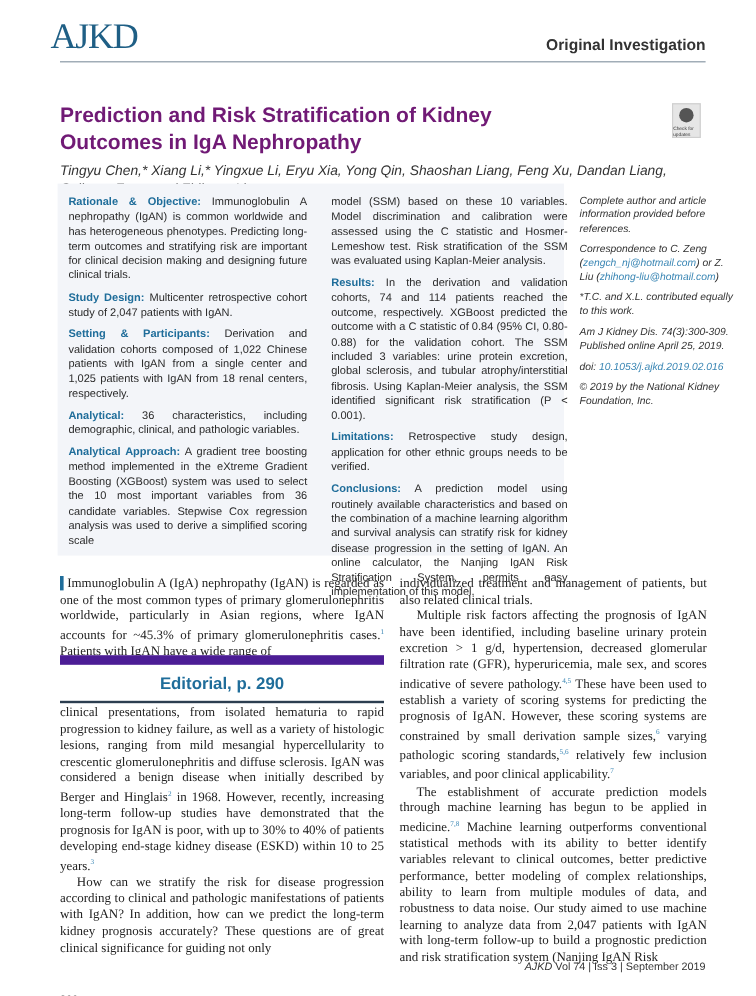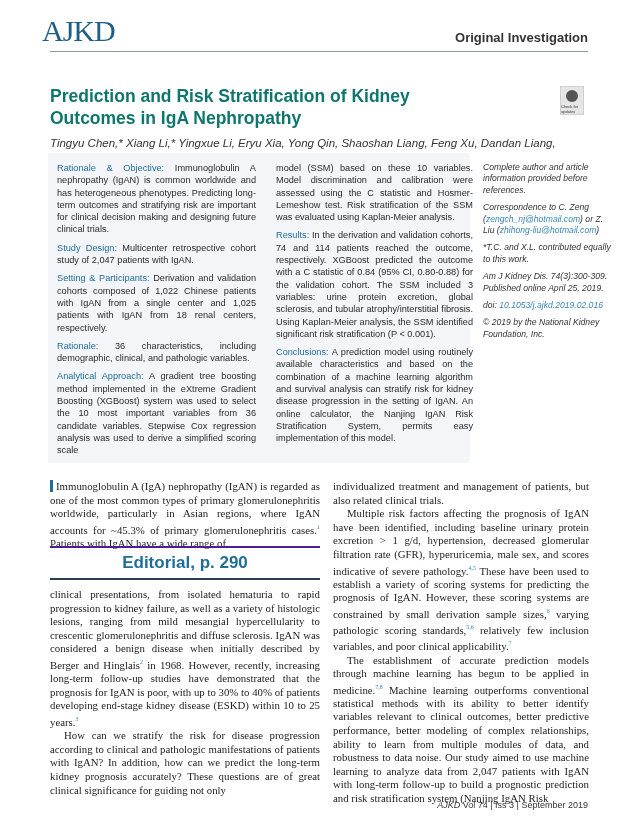--- a/index.html
+++ b/index.html
@@ -1,41 +1,41 @@
 <!DOCTYPE html>
 <html><head>
 <meta charset="utf-8">
 <style>
   html,body{margin:0;padding:0;background:#ffffff;}
   body{width:630px;height:830px;position:relative;overflow:hidden;color:#222;}
   .logo{position:absolute;left:42px;top:14px;font-family:"Liberation Serif",serif;font-size:30px;color:#1f5f85;letter-spacing:-1px;}
   .section-label{position:absolute;right:42px;top:30px;font-family:"Liberation Sans",sans-serif;font-size:13px;font-weight:bold;color:#333;}
   .header-rule{position:absolute;left:50px;right:42px;top:51px;height:1px;background:#8a9aa6;}
-  .title{position:absolute;left:50px;top:85px;width:420px;font-family:"Liberation Sans",sans-serif;font-size:17.5px;font-weight:bold;color:#0f766e;line-height:22px;}
+  .title{position:absolute;left:50px;top:85px;width:420px;font-family:"Liberation Sans",sans-serif;font-size:17.5px;font-weight:bold;color:#701a75;line-height:22px;}
   .badge{position:absolute;left:560px;top:86px;width:22px;height:27px;background:#e6e6e6;border:1px solid #cfcfcf;display:flex;flex-direction:column;align-items:center;}
   .badge .dot{width:12px;height:12px;border-radius:50%;background:#555;margin-top:3px;}
   .badge .t{font-size:4px;color:#333;margin-top:2px;font-family:"Liberation Sans",sans-serif;}
   .authors{position:absolute;left:50px;top:136px;width:540px;font-family:"Liberation Sans",sans-serif;font-style:italic;font-size:11.5px;line-height:15px;color:#333;}
   .abstract-box{position:absolute;left:48px;top:153px;width:422px;height:310px;background:#f3f5f9;}
   .abs-col{position:absolute;top:162px;font-family:"Liberation Sans",sans-serif;font-size:9.2px;line-height:12.3px;color:#2a2a2a;text-align:justify;}
   .abs-col p{margin:0 0 6px 0;}
-  .abs-col .h{color:#1f6d9a;font-weight:normal;}
+  .abs-col .h{color:#1f6d9a;font-weight:bold;}
   .abs-left{left:57px;width:199px;}
   .abs-right{left:266px;width:197px;margin-left:10px;}
   .side{position:absolute;left:483px;top:162px;width:132px;font-family:"Liberation Sans",sans-serif;font-style:italic;font-size:8.6px;line-height:11.4px;color:#333;}
   .side p{margin:0 0 6px 0;}
   .side .lnk{color:#3a86b4;margin-top:16px;}
   .body-col{position:absolute;font-family:"Liberation Serif",serif;font-size:10.8px;line-height:13.6px;color:#222;text-align:justify;}
   .body-col p{margin:0;text-indent:14px;}
   .body-col p.first{text-indent:0;}
   .col1a{left:50px;top:480px;width:270px;}
   .col1b{left:50px;top:588px;width:270px;}
   .col2{left:333px;top:480px;width:256px;}
   .dropcap{border-left:3px solid #1f6d9a;padding-left:3px;}
-  .editorial{position:absolute;left:50px;top:546px;width:270px;height:30px;border-top:2px solid #4c1d95;border-bottom:2px solid #2c3e50;display:flex;align-items:center;justify-content:center;font-family:"Liberation Sans",sans-serif;font-weight:bold;font-size:17px;color:#1f6d9a;}
+  .editorial{position:absolute;left:50px;top:546px;width:270px;height:30px;border-top:8px solid #4c1d95;border-bottom:2px solid #2c3e50;display:flex;align-items:center;justify-content:center;font-family:"Liberation Sans",sans-serif;font-weight:bold;font-size:14px;color:#1f6d9a;}
   sup{font-size:6px;color:#3a86b4;}
   .footer-page{position:absolute;left:50px;top:800px;font-family:"Liberation Sans",sans-serif;font-weight:bold;font-size:9px;color:#333;margin-top:28px;}
   .footer-journal{position:absolute;right:42px;top:800px;font-family:"Liberation Sans",sans-serif;font-size:9px;color:#333;}
   .footer-journal i{font-style:italic;}
 </style>
 </head>
 <body>
 
 <div class="logo">AJKD</div>
 <div class="section-label">Original Investigation</div>
@@ -47,27 +47,28 @@
   <div class="t">Check for updates</div>
 </div>
 <div class="authors">Tingyu Chen,* Xiang Li,* Yingxue Li, Eryu Xia, Yong Qin, Shaoshan Liang, Feng Xu, Dandan Liang, Caihong Zeng, and Zhihong Liu</div>
 
 <div class="abstract-box"></div>
 
 <div class="abs-col abs-left">
   <p><span class="h">Rationale &amp; Objective:</span><span> Immunoglobulin A nephropathy (IgAN) is common worldwide and has heterogeneous phenotypes. Predicting long-term outcomes and stratifying risk are important for clinical decision making and designing future clinical trials.</span></p>
   <p><span class="h">Study Design:</span><span> Multicenter retrospective cohort study of 2,047 patients with IgAN.</span></p>
   <p><span class="h">Setting &amp; Participants:</span><span> Derivation and validation cohorts composed of 1,022 Chinese patients with IgAN from a single center and 1,025 patients with IgAN from 18 renal centers, respectively.</span></p>
-  <p><span class="h">Rationale:</span><span> 36 characteristics, including demographic, clinical, and pathologic variables.</span></p>
+  <p><span class="h">Analytical:</span><span> 36 characteristics, including demographic, clinical, and pathologic variables.</span></p>
   <p><span class="h">Analytical Approach:</span><span> A gradient tree boosting method implemented in the eXtreme Gradient Boosting (XGBoost) system was used to select the 10 most important variables from 36 candidate variables. Stepwise Cox regression analysis was used to derive a simplified scoring scale</span></p>
 </div>
 
 <div class="abs-col abs-right">
   <p><span>model (SSM) based on these 10 variables. Model discrimination and calibration were assessed using the C statistic and Hosmer-Lemeshow test. Risk stratification of the SSM was evaluated using Kaplan-Meier analysis.</span></p>
   <p><span class="h">Results:</span><span> In the derivation and validation cohorts, 74 and 114 patients reached the outcome, respectively. XGBoost predicted the outcome with a C statistic of 0.84 (95% CI, 0.80-0.88) for the validation cohort. The SSM included 3 variables: urine protein excretion, global sclerosis, and tubular atrophy/interstitial fibrosis. Using Kaplan-Meier analysis, the SSM identified significant risk stratification (P &lt; 0.001).</span></p>
+  <p><span class="h">Limitations:</span><span> Retrospective study design, application for other ethnic groups needs to be verified.</span></p>
   <p><span class="h">Conclusions:</span><span> A prediction model using routinely available characteristics and based on the combination of a machine learning algorithm and survival analysis can stratify risk for kidney disease progression in the setting of IgAN. An online calculator, the Nanjing IgAN Risk Stratification System, permits easy implementation of this model.</span></p>
 </div>
 
 <div class="side">
   <p>Complete author and article information provided before references.</p>
   <p><span>Correspondence to C. Zeng (</span><span class="lnk">zengch_nj@hotmail.com</span><span>) or Z. Liu (</span><span class="lnk">zhihong-liu@hotmail.com</span><span>)</span></p>
   <p>*T.C. and X.L. contributed equally to this work.</p>
   <p>Am J Kidney Dis. 74(3):300-309. Published online April 25, 2019.</p>
   <p><span>doi: </span><span class="lnk">10.1053/j.ajkd.2019.02.016</span></p>
   <p>© 2019 by the National Kidney Foundation, Inc.</p>

